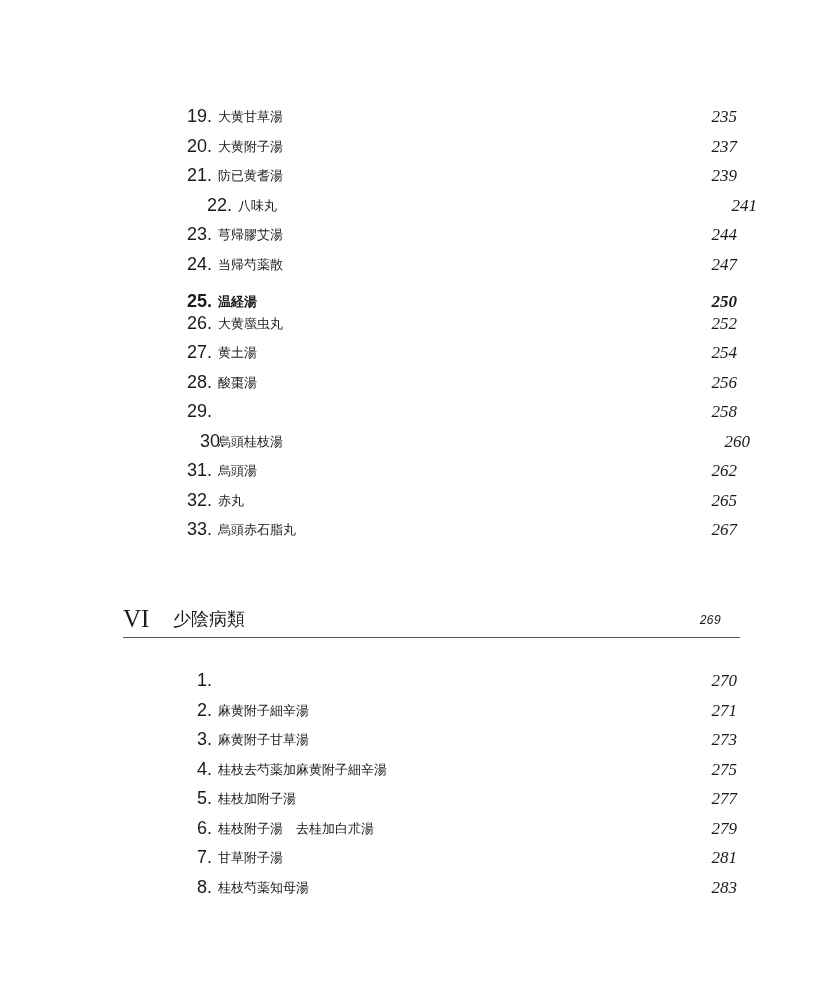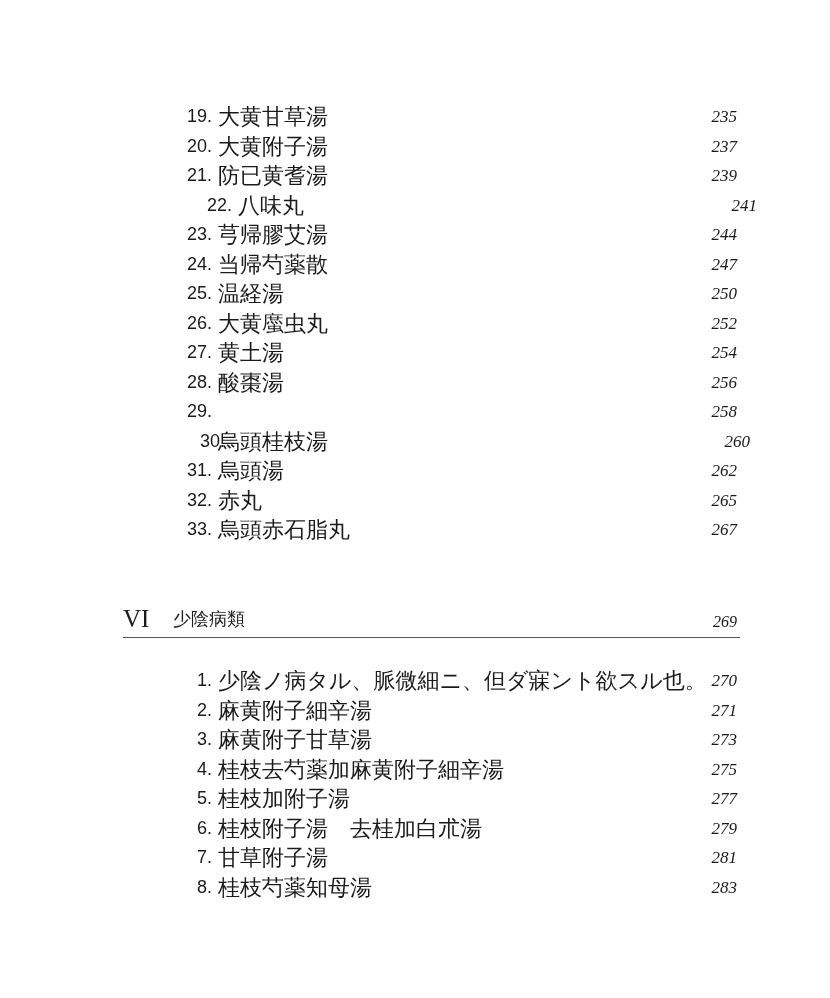--- a/index.html
+++ b/index.html
@@ -12,43 +12,43 @@
     .toc-row {
       position: absolute; left: 0; width: 830px; height: 29px;
     }
     .toc-num {
       position: absolute; right: 618px; top: 0;
       font-family: "Liberation Sans", sans-serif;
       font-size: 18px; line-height: 29px; white-space: nowrap;
     }
     .toc-title {
       position: absolute; left: 218px; top: 0;
-      font-size: 22px; line-height: 29px; white-space: pre;
+      font-size: 13px; line-height: 29px; white-space: pre;
     }
     .toc-page {
       position: absolute; right: 93px; top: 0;
       font-family: "Liberation Serif", serif; font-style: italic;
       font-size: 17px; line-height: 29px; text-align: right;
     }
     .chapter {
       position: absolute; left: 123px; top: 603px; width: 617px; height: 34px;
       border-bottom: 1.5px solid #555;
     }
     .chapter-num {
       position: absolute; left: 0; top: 0;
       font-family: "Liberation Serif", serif; font-size: 25px; line-height: 32px;
     }
     .chapter-title {
       position: absolute; left: 50px; top: 0;
       font-family: "DejaVu Serif", serif; font-size: 18px; line-height: 32px;
     }
     .chapter-page {
-      position: absolute; right: 3px; top: 4px;
-      font-family: Liberation Serif, serif; font-style: italic;
-      font-size: 16px; line-height: 29px;
+      position: absolute; right: 19px; top: 4px;
+      font-family: Liberation Mono, monospace; font-style: italic;
+      font-size: 12px; line-height: 29px;
     }
   </style>
 </head>
 <body>
 
 <div class="toc-list" style="top:102px;">
   <div class="toc-row" style="top:0px;">
       <span class="toc-num">19.</span>
       <span class="toc-title">大黄甘草湯</span>
       <span class="toc-page">235</span>
@@ -71,21 +71,21 @@
   <div class="toc-row" style="top:118px;text-decoration:underline;">
       <span class="toc-num">23.</span>
       <span class="toc-title">芎帰膠艾湯</span>
       <span class="toc-page">244</span>
     </div>
   <div class="toc-row" style="top:147.5px;">
       <span class="toc-num">24.</span>
       <span class="toc-title">当帰芍薬散</span>
       <span class="toc-page">247</span>
     </div>
-  <div class="toc-row" style="top:177px;">
+  <div class="toc-row" style="top:185px;font-weight:bold;">
       <span class="toc-num">25.</span>
       <span class="toc-title">温経湯</span>
       <span class="toc-page">250</span>
     </div>
   <div class="toc-row" style="top:206.5px;">
       <span class="toc-num">26.</span>
       <span class="toc-title">大黄䗪虫丸</span>
       <span class="toc-page">252</span>
     </div>
   <div class="toc-row" style="top:236px;">
@@ -126,21 +126,20 @@
 
 <div class="chapter">
   <span class="chapter-num">VI</span>
   <span class="chapter-title">少陰病類</span>
   <span class="chapter-page">269</span>
 </div>
 
 <div class="toc-list" style="top:666px;">
   <div class="toc-row" style="top:0px;">
       <span class="toc-num">1.</span>
-      <span class="toc-title">少陰ノ病タル、脈微細ニ、但ダ寐ント欲スル也。</span>
       <span class="toc-page">270</span>
     </div>
   <div class="toc-row" style="top:29.5px;">
       <span class="toc-num">2.</span>
       <span class="toc-title">麻黄附子細辛湯</span>
       <span class="toc-page">271</span>
     </div>
   <div class="toc-row" style="top:59px;">
       <span class="toc-num">3.</span>
       <span class="toc-title">麻黄附子甘草湯</span>

